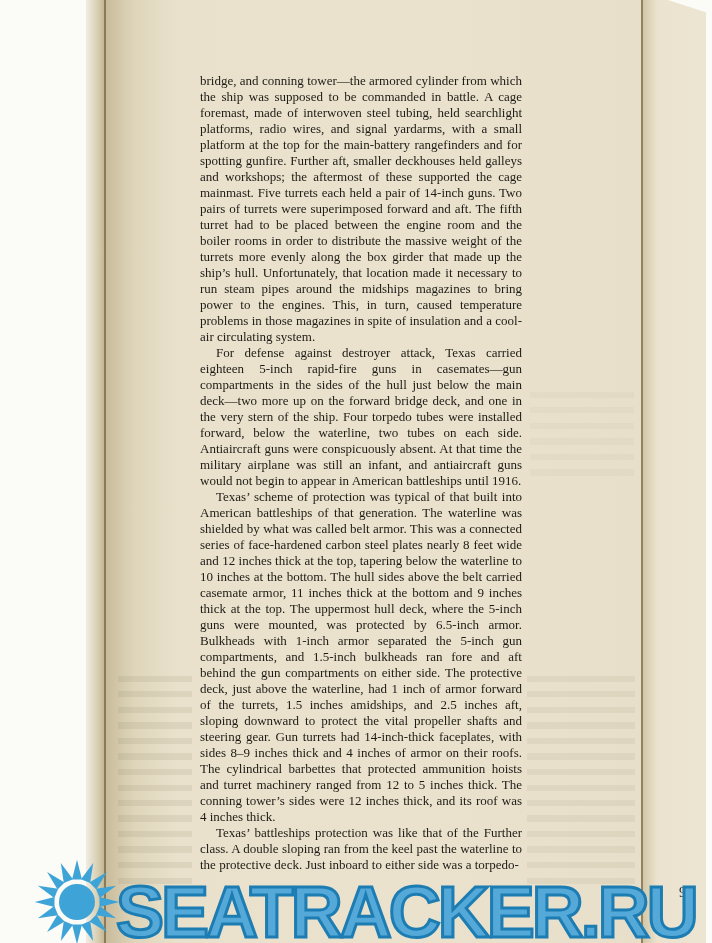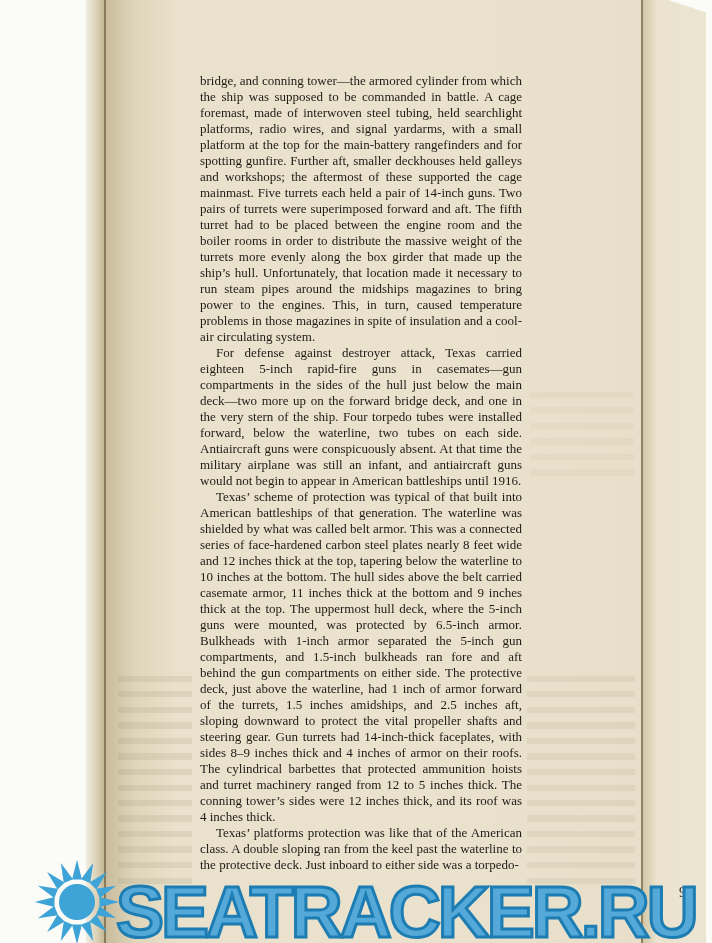--- a/index.html
+++ b/index.html
@@ -137,21 +137,21 @@
 <div class="corner-cut"></div>
 
 <div class="bleed bleed-left-bottom"></div>
 <div class="bleed bleed-right-bottom"></div>
 <div class="bleed bleed-right-mid"></div>
 
 <div class="text-block">
     <p class=""><span>bridge, and conning tower—the armored cylinder from which the ship was supposed to be commanded in battle. A cage foremast, made of interwoven steel tubing, held searchlight platforms, radio wires, and signal yardarms, with a small platform at the top for the main-battery rangefinders and for spotting gunfire. Further aft, smaller deckhouses held galleys and workshops; the aftermost of these supported the cage mainmast. Five turrets each held a pair of 14-inch guns. Two pairs of turrets were superimposed forward and aft. The fifth turret had to be placed between the engine room and the boiler rooms in order to distribute the massive weight of the turrets more evenly along the box girder that made up the ship’s hull. Unfortunately, that location made it necessary to run steam pipes around the midships magazines to bring power to the engines. This, in turn, caused temperature problems in those magazines in spite of insulation and a cool-air circulating system.</span></p>
     <p class="indent"><span>For defense against destroyer attack, </span><span class="it">Texas</span><span> carried eighteen 5-inch rapid-fire guns in casemates—gun compartments in the sides of the hull just below the main deck—two more up on the forward bridge deck, and one in the very stern of the ship. Four torpedo tubes were installed forward, below the waterline, two tubes on each side. Antiaircraft guns were conspicuously absent. At that time the military airplane was still an infant, and antiaircraft guns would not begin to appear in American battleships until 1916.</span></p>
     <p class="indent"><span class="it">Texas’</span><span> scheme of protection was typical of that built into American battleships of that generation. The waterline was shielded by what was called belt armor. This was a connected series of face-hardened carbon steel plates nearly 8 feet wide and 12 inches thick at the top, tapering below the waterline to 10 inches at the bottom. The hull sides above the belt carried casemate armor, 11 inches thick at the bottom and 9 inches thick at the top. The uppermost hull deck, where the 5-inch guns were mounted, was protected by 6.5-inch armor. Bulkheads with 1-inch armor separated the 5-inch gun compartments, and 1.5-inch bulkheads ran fore and aft behind the gun compartments on either side. The protective deck, just above the waterline, had 1 inch of armor forward of the turrets, 1.5 inches amidships, and 2.5 inches aft, sloping downward to protect the vital propeller shafts and steering gear. Gun turrets had 14-inch-thick faceplates, with sides 8–9 inches thick and 4 inches of armor on their roofs. The cylindrical barbettes that protected ammunition hoists and turret machinery ranged from 12 to 5 inches thick. The conning tower’s sides were 12 inches thick, and its roof was 4 inches thick.</span></p>
-    <p class="indent"><span class="it">Texas’</span><span> platforms protection was like that of the </span><span class="it">American</span><span> class. A double sloping ran from the keel past the waterline to the protective deck. Just inboard to either side was a torpedo-</span></p>
+    <p class="indent"><span class="it">Texas’</span><span> battleships protection was like that of the </span><span class="it">Further</span><span> class. A double sloping ran from the keel past the waterline to the protective deck. Just inboard to either side was a torpedo-</span></p>
   </div>
 
 <div class="page-number">9</div>
 
 <div class="watermark">
   <svg class="sun-icon" viewBox="-50 -50 100 100" xmlns="http://www.w3.org/2000/svg">
     <g fill="#3ea3d6">
       <g id="rays">
           <polygon points="0,-47 5.5,-25 -5.5,-25" transform="rotate(0)"></polygon>
           <polygon points="0,-47 5.5,-25 -5.5,-25" transform="rotate(22.5)"></polygon>

